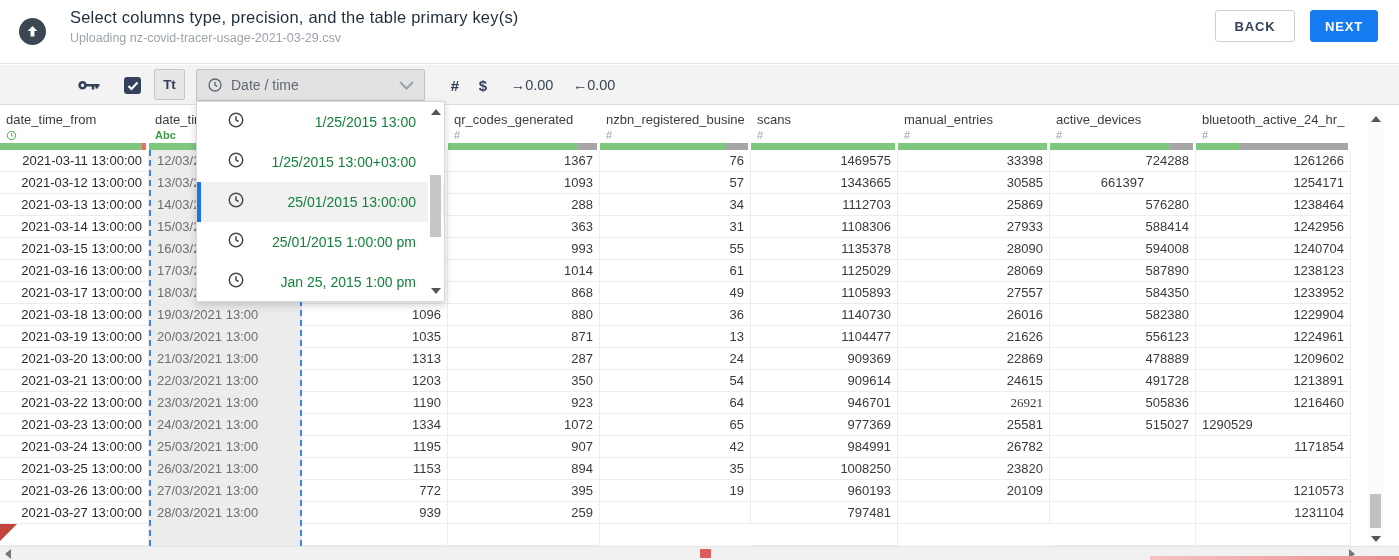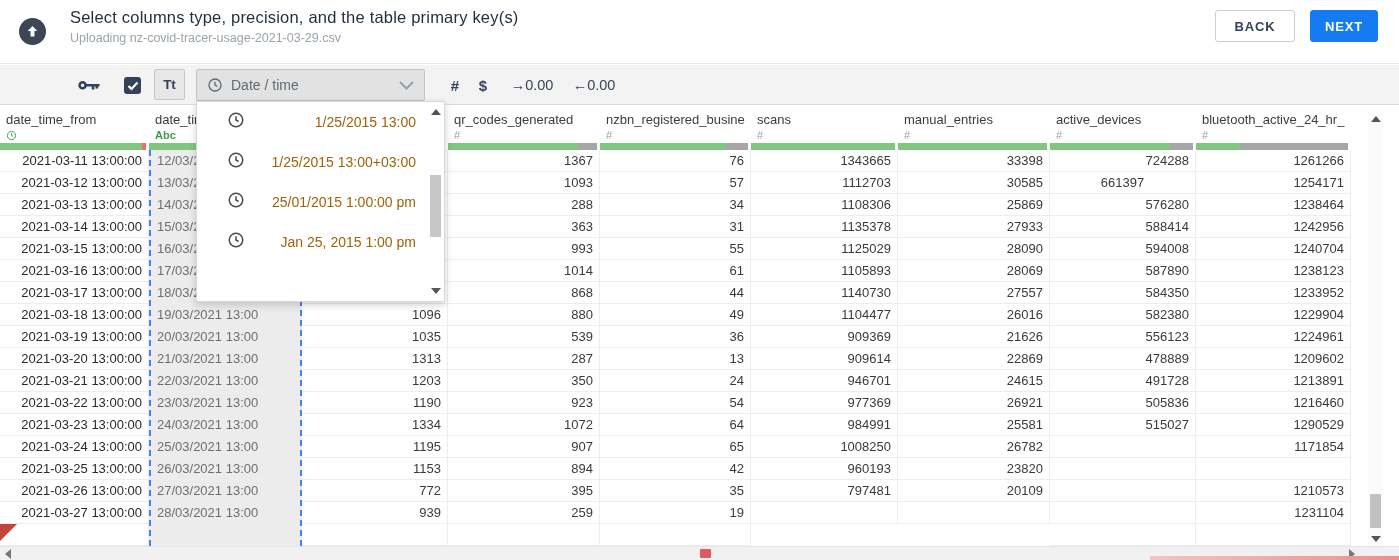--- a/index.html
+++ b/index.html
@@ -62,21 +62,21 @@
         border-right:2px dashed #3f83f5;}
   .col.selected .cell{color:#6e6e6e;border-right:none;}
   .row-flag{position:absolute;left:0;top:524px;width:0;height:0;
             border-top:17px solid #c2443a;border-right:17px solid transparent;z-index:3;}
 
   
   .dropdown{position:absolute;left:196px;top:101px;width:249px;height:201px;background:#fff;
             border:1px solid #d8d8d8;box-shadow:0 3px 8px rgba(0,0,0,.18);z-index:10;}
   .dd-item{position:relative;height:40px;display:flex;align-items:center;cursor:pointer;}
   .dd-item .dd-clock{margin-left:30px;}
-  .dd-item .dd-label{flex:1;text-align:right;padding-right:28px;font-size:14px;color:#a16207;
+  .dd-item .dd-label{flex:1;text-align:right;padding-right:28px;font-size:14px;color:#15803d;
                      white-space:nowrap;}
   .dd-item.selected{background:#f1f1f1;}
   .dd-item.selected .sel-bar{position:absolute;left:0;top:0;bottom:0;width:4px;background:#1a73e8;}
   .dd-scroll{position:absolute;right:1px;top:1px;bottom:1px;width:15px;background:#fff;}
   .dd-scroll .thumb{position:absolute;left:2px;top:72px;width:11px;height:62px;background:#c6c6c6;}
   .tri-up{width:0;height:0;border-left:5px solid transparent;border-right:5px solid transparent;
           border-bottom:6px solid #555;}
   .tri-down{width:0;height:0;border-left:5px solid transparent;border-right:5px solid transparent;
           border-top:6px solid #555;}
   .tri-left{width:0;height:0;border-top:5px solid transparent;border-bottom:5px solid transparent;
@@ -258,21 +258,21 @@
         </div>
         <div class="col-cells">
           <div class="cell" style="text-align: right;">1367</div>
           <div class="cell" style="text-align: right;">1093</div>
           <div class="cell" style="text-align: right;">288</div>
           <div class="cell" style="text-align: right;">363</div>
           <div class="cell" style="text-align: right;">993</div>
           <div class="cell" style="text-align: right;">1014</div>
           <div class="cell" style="text-align: right;">868</div>
           <div class="cell" style="text-align: right;">880</div>
-          <div class="cell" style="text-align: right;">539</div>
+          <div class="cell" style="text-align: right;">871</div>
           <div class="cell" style="text-align: right;">287</div>
           <div class="cell" style="text-align: right;">350</div>
           <div class="cell" style="text-align: right;">923</div>
           <div class="cell" style="text-align: right;">1072</div>
           <div class="cell" style="text-align: right;">907</div>
           <div class="cell" style="text-align: right;">894</div>
           <div class="cell" style="text-align: right;">395</div>
           <div class="cell" style="text-align: right;">259</div>
           <div class="cell"></div>
         </div>
@@ -286,21 +286,20 @@
             <div class="seg gray" style="width: 15%;"></div>
           </div>
         </div>
         <div class="col-cells">
           <div class="cell" style="text-align: right;">76</div>
           <div class="cell" style="text-align: right;">57</div>
           <div class="cell" style="text-align: right;">34</div>
           <div class="cell" style="text-align: right;">31</div>
           <div class="cell" style="text-align: right;">55</div>
           <div class="cell" style="text-align: right;">61</div>
-          <div class="cell" style="text-align: right;">44</div>
           <div class="cell" style="text-align: right;">49</div>
           <div class="cell" style="text-align: right;">36</div>
           <div class="cell" style="text-align: right;">13</div>
           <div class="cell" style="text-align: right;">24</div>
           <div class="cell" style="text-align: right;">54</div>
           <div class="cell" style="text-align: right;">64</div>
           <div class="cell" style="text-align: right;">65</div>
           <div class="cell" style="text-align: right;">42</div>
           <div class="cell" style="text-align: right;">35</div>
           <div class="cell" style="text-align: right;">19</div>
@@ -309,20 +308,21 @@
       </div>
       <div class="col" style="width: 147px;">
         <div class="col-head">
           <div class="col-name">scans</div>
           <div class="col-type num">#</div>
           <div class="col-bar">
             <div class="seg green" style="width: 100%;"></div>
           </div>
         </div>
         <div class="col-cells">
+          <div class="cell" style="text-align: right;">1469575</div>
           <div class="cell" style="text-align: right;">1343665</div>
           <div class="cell" style="text-align: right;">1112703</div>
           <div class="cell" style="text-align: right;">1108306</div>
           <div class="cell" style="text-align: right;">1135378</div>
           <div class="cell" style="text-align: right;">1125029</div>
           <div class="cell" style="text-align: right;">1105893</div>
           <div class="cell" style="text-align: right;">1140730</div>
           <div class="cell" style="text-align: right;">1104477</div>
           <div class="cell" style="text-align: right;">909369</div>
           <div class="cell" style="text-align: right;">909614</div>
@@ -348,21 +348,21 @@
           <div class="cell" style="text-align: right;">30585</div>
           <div class="cell" style="text-align: right;">25869</div>
           <div class="cell" style="text-align: right;">27933</div>
           <div class="cell" style="text-align: right;">28090</div>
           <div class="cell" style="text-align: right;">28069</div>
           <div class="cell" style="text-align: right;">27557</div>
           <div class="cell" style="text-align: right;">26016</div>
           <div class="cell" style="text-align: right;">21626</div>
           <div class="cell" style="text-align: right;">22869</div>
           <div class="cell" style="text-align: right;">24615</div>
-          <div class="cell" style="text-align: right;">26921</div>
+          <div class="cell" style="text-align: right; font-family: Liberation Serif, serif;">26921</div>
           <div class="cell" style="text-align: right;">25581</div>
           <div class="cell" style="text-align: right;">26782</div>
           <div class="cell" style="text-align: right;">23820</div>
           <div class="cell" style="text-align: right;">20109</div>
           <div class="cell"></div>
         </div>
       </div>
       <div class="col" style="width: 146px;">
         <div class="col-head">
           <div class="col-name">active_devices</div>
@@ -408,21 +408,21 @@
           <div class="cell" style="text-align: right;">1238464</div>
           <div class="cell" style="text-align: right;">1242956</div>
           <div class="cell" style="text-align: right;">1240704</div>
           <div class="cell" style="text-align: right;">1238123</div>
           <div class="cell" style="text-align: right;">1233952</div>
           <div class="cell" style="text-align: right;">1229904</div>
           <div class="cell" style="text-align: right;">1224961</div>
           <div class="cell" style="text-align: right;">1209602</div>
           <div class="cell" style="text-align: right;">1213891</div>
           <div class="cell" style="text-align: right;">1216460</div>
-          <div class="cell" style="text-align: right;">1290529</div>
+          <div class="cell" style="">1290529</div>
           <div class="cell" style="text-align: right;">1171854</div>
           <div class="cell" style="text-align: right;"></div>
           <div class="cell" style="text-align: right;">1210573</div>
           <div class="cell" style="text-align: right;">1231104</div>
           <div class="cell"></div>
         </div>
       </div>
     </div>
   <div class="row-flag"></div>
 
@@ -434,20 +434,28 @@
           </svg></div>
         <div class="dd-label">1/25/2015 13:00</div>
       </div>
       <div class="dd-item">
         <div class="dd-clock"><svg width="18" height="18" viewBox="0 0 24 24" fill="none" stroke="#4a4a4a" stroke-width="2">
             <circle cx="12" cy="12" r="9"></circle>
             <path d="M12 7v5l3.4 2"></path>
           </svg></div>
         <div class="dd-label">1/25/2015 13:00+03:00</div>
       </div>
+      <div class="dd-item selected">
+        <div class="sel-bar"></div>
+        <div class="dd-clock"><svg width="18" height="18" viewBox="0 0 24 24" fill="none" stroke="#4a4a4a" stroke-width="2">
+            <circle cx="12" cy="12" r="9"></circle>
+            <path d="M12 7v5l3.4 2"></path>
+          </svg></div>
+        <div class="dd-label">25/01/2015 13:00:00</div>
+      </div>
       <div class="dd-item">
         <div class="dd-clock"><svg width="18" height="18" viewBox="0 0 24 24" fill="none" stroke="#4a4a4a" stroke-width="2">
             <circle cx="12" cy="12" r="9"></circle>
             <path d="M12 7v5l3.4 2"></path>
           </svg></div>
         <div class="dd-label">25/01/2015 1:00:00 pm</div>
       </div>
       <div class="dd-item">
         <div class="dd-clock"><svg width="18" height="18" viewBox="0 0 24 24" fill="none" stroke="#4a4a4a" stroke-width="2">
             <circle cx="12" cy="12" r="9"></circle>

